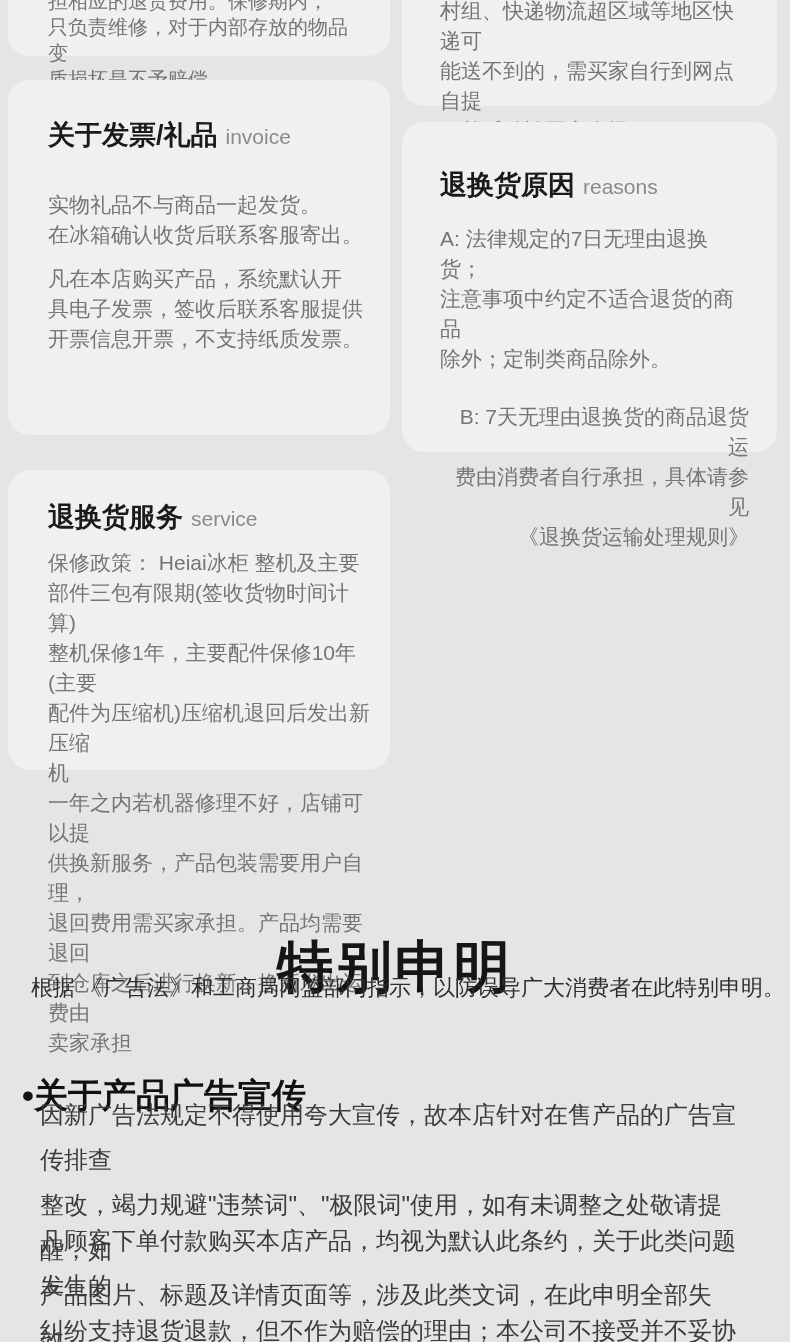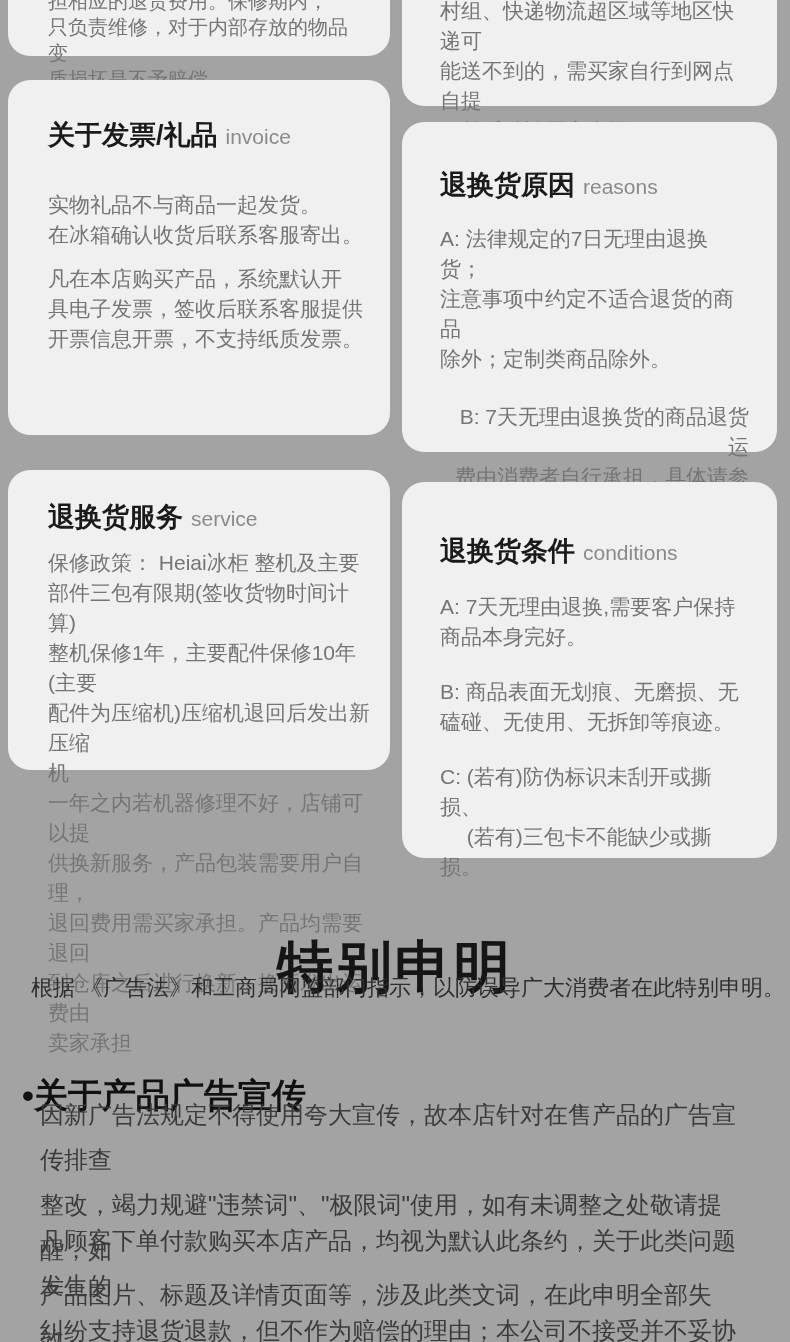--- a/index.html
+++ b/index.html
@@ -1,21 +1,21 @@
 <!DOCTYPE html>
 <html><head>
 <meta charset="utf-8">
 <style>
   html, body { margin: 0; padding: 0; background: #ffffff; }
   #page {
     position: relative;
     width: 790px;
     height: 1342px;
     overflow: hidden;
-    background: #a3a3a3;
+    background: #e5e5e5;
     font-family: "Liberation Sans", "DejaVu Sans", sans-serif;
   }
   .card {
     position: absolute;
     box-sizing: border-box;
     background: #f0f0f0;
     border-radius: 22px;
     color: #757575;
   }
   .card .title { margin: 0; font-weight: bold; color: #1a1a1a; font-size: 27px; line-height: 42px; white-space: nowrap; }
@@ -101,29 +101,20 @@
 整机保修1年，主要配件保修10年(主要
 配件为压缩机)压缩机退回后发出新压缩
 机
 一年之内若机器修理不好，店铺可以提
 供换新服务，产品包装需要用户自理，
 退回费用需买家承担。产品均需要退回
 到仓库之后进行换新，换新发出运费由
 卖家承担</div>
   </section>
 
-  <section class="card c-conditions">
-    <h2 class="title"><span class="zh">退换货条件</span><span class="en">conditions</span></h2>
-    <div class="body p1">A: 7天无理由退换,需要客户保持
-商品本身完好。</div>
-    <div class="body p2">B: 商品表面无划痕、无磨损、无
-磕碰、无使用、无拆卸等痕迹。</div>
-    <div class="body p3">C: (若有)防伪标识未刮开或撕损、
-　 (若有)三包卡不能缺少或撕损。</div>
-  </section>
 
   <h1 class="stmt-title">特别申明</h1>
   <div class="stmt-intro">根据 《广告法》和工商局网监部门指示，以防误导广大消费者在此特别申明。</div>
   <h2 class="stmt-heading">•关于产品广告宣传</h2>
   <div class="stmt-para stmt-p1">因新广告法规定不得使用夸大宣传，故本店针对在售产品的广告宣传排查
 整改，竭力规避"违禁词"、"极限词"使用，如有未调整之处敬请提醒，如
 产品图片、标题及详情页面等，涉及此类文词，在此申明全部失效。</div>
   <div class="stmt-para stmt-p2">凡顾客下单付款购买本店产品，均视为默认此条约，关于此类问题发生的
 纠纷支持退货退款，但不作为赔偿的理由；本公司不接受并不妥协于任何
 形式的极限词赔付望广大消费者与 "打假"人士知悉!</div>

